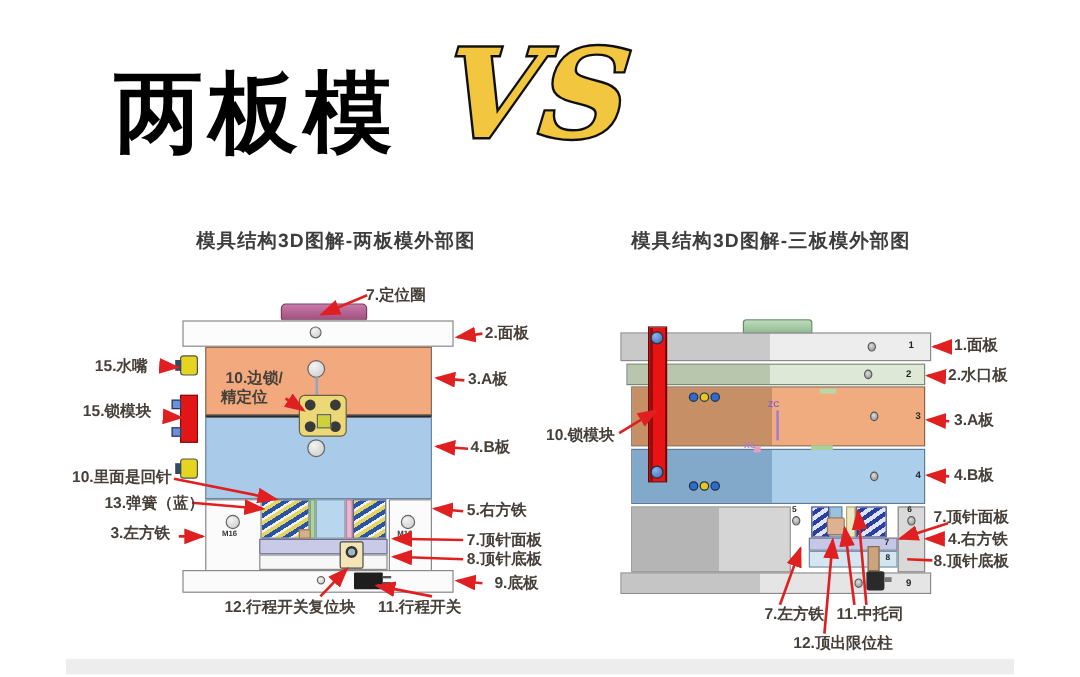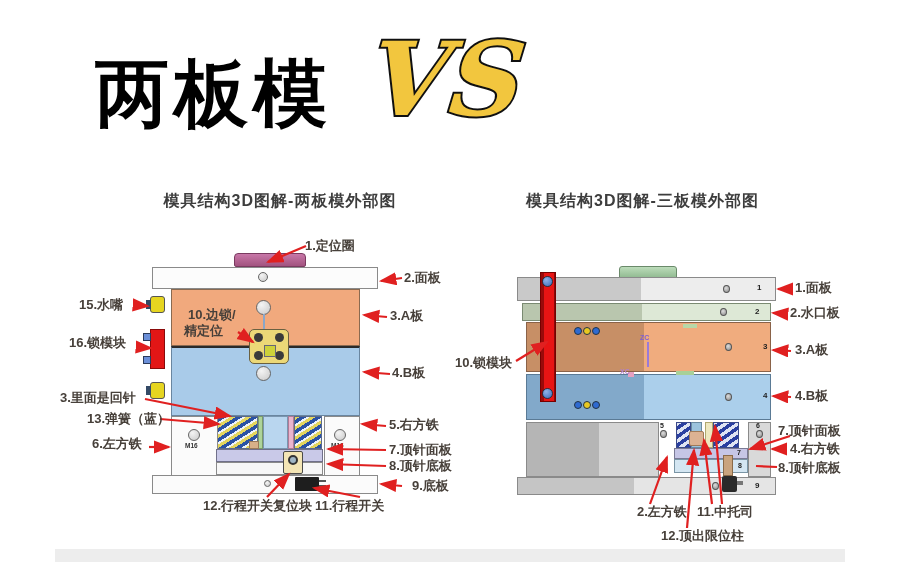--- a/index.html
+++ b/index.html
@@ -85,36 +85,36 @@
   <div style="position:absolute;left:319px;top:485px;width:7px;height:2px;background:#555;z-index:8"></div>
 
   <div style="position:absolute;left:150px;top:296px;width:15px;height:17px;background:#e6d520;border:1.5px solid #555;border-radius:3px;box-sizing:border-box;z-index:5"></div>
   <div style="position:absolute;left:146px;top:300px;width:5px;height:9px;background:#334a66;z-index:6"></div>
   <div style="position:absolute;left:150px;top:329px;width:15px;height:40px;background:#e21616;border:1px solid #8a0a0a;box-sizing:border-box;z-index:5"></div>
   <div style="position:absolute;left:143px;top:333px;width:8px;height:8px;background:#6b8fd8;border:1px solid #2a3a5a;box-sizing:border-box;z-index:6"></div>
   <div style="position:absolute;left:143px;top:356px;width:8px;height:8px;background:#6b8fd8;border:1px solid #2a3a5a;box-sizing:border-box;z-index:6"></div>
   <div style="position:absolute;left:150px;top:382px;width:15px;height:17px;background:#e6d520;border:1.5px solid #555;border-radius:3px;box-sizing:border-box;z-index:5"></div>
   <div style="position:absolute;left:146px;top:386px;width:5px;height:9px;background:#334a66;z-index:6"></div>
 
-  <span class="lbl" style="left:305px;top:239px">1.定位圈</span>
+  <span class="lbl" style="left:305px;top:239px">7.定位圈</span>
   <span class="lbl" style="left:404px;top:271px">2.面板</span>
   <span class="lbl" style="left:390px;top:309px">3.A板</span>
   <span class="lbl" style="left:392px;top:366px">4.B板</span>
   <span class="lbl" style="left:389px;top:418px">5.右方铁</span>
   <span class="lbl" style="left:389px;top:443px">7.顶针面板</span>
   <span class="lbl" style="left:389px;top:459px">8.顶针底板</span>
   <span class="lbl" style="left:412px;top:479px">9.底板</span>
   <span class="lbl" style="left:79px;top:298px">15.水嘴</span>
-  <span class="lbl" style="left:69px;top:336px">16.锁模块</span>
+  <span class="lbl" style="left:69px;top:336px">15.锁模块</span>
   <span class="lbl" style="left:188px;top:308px">10.边锁/</span>
   <span class="lbl" style="left:184px;top:324px">精定位</span>
-  <span class="lbl" style="left:60px;top:391px">3.里面是回针</span>
+  <span class="lbl" style="left:60px;top:391px">10.里面是回针</span>
   <span class="lbl" style="left:87px;top:412px">13.弹簧（蓝）</span>
-  <span class="lbl" style="left:92px;top:437px">6.左方铁</span>
-  <span class="lbl" style="left:203px;top:499px">12.行程开关复位块</span>
+  <span class="lbl" style="left:92px;top:437px">3.左方铁</span>
+  <span class="lbl" style="left:187px;top:499px">12.行程开关复位块</span>
   <span class="lbl" style="left:315px;top:499px">11.行程开关</span>
 
 
   <div class="sub" style="left:480px;top:191px;width:325px">模具结构3D图解-三板模外部图</div>
 
   <div class="p" style="left:619px;top:266px;width:58px;height:12px;background:linear-gradient(#bcdcba,#93bc93);border-color:#6a8a6a;border-radius:3px 3px 1px 1px"></div>
   <div class="p" style="left:517px;top:277px;width:259px;height:24px;background:linear-gradient(90deg,#c9c9c9 0 48%,#ededed 48%)"></div>
   <div class="p" style="left:522px;top:303px;width:249px;height:18px;background:linear-gradient(90deg,#b9c6ae 0 48%,#dde8d6 48%);border-color:#7a8a72"></div>
   <div class="p" style="left:526px;top:322px;width:245px;height:50px;background:linear-gradient(90deg,#c78f66 0 48%,#f0ac7e 48%);border-color:#8a6248"></div>
   <div class="p" style="left:526px;top:374px;width:245px;height:46px;background:linear-gradient(90deg,#82a9ca 0 48%,#abcfeb 48%);border-color:#5a7a95"></div>
@@ -170,21 +170,21 @@
   <span class="tnum" style="left:755px;top:482px">9</span>
 
   <span class="lbl" style="left:795px;top:281px">1.面板</span>
   <span class="lbl" style="left:790px;top:306px">2.水口板</span>
   <span class="lbl" style="left:795px;top:343px">3.A板</span>
   <span class="lbl" style="left:795px;top:389px">4.B板</span>
   <span class="lbl" style="left:778px;top:424px">7.顶针面板</span>
   <span class="lbl" style="left:790px;top:442px">4.右方铁</span>
   <span class="lbl" style="left:778px;top:461px">8.顶针底板</span>
   <span class="lbl" style="left:455px;top:356px">10.锁模块</span>
-  <span class="lbl" style="left:637px;top:505px">2.左方铁</span>
+  <span class="lbl" style="left:637px;top:505px">7.左方铁</span>
   <span class="lbl" style="left:697px;top:505px">11.中托司</span>
   <span class="lbl" style="left:661px;top:529px">12.顶出限位柱</span>
 
   <div style="position:absolute;left:55px;top:549px;width:790px;height:13px;background:#ededed"></div>
 
   <svg class="arrows" width="900" height="564" viewBox="0 0 900 564">
     <defs>
       <marker id="ah" markerWidth="8" markerHeight="7" refX="7" refY="3" orient="auto">
         <path d="M0,0 L8,3 L0,6 Z" fill="#e02020"></path>
       </marker>

